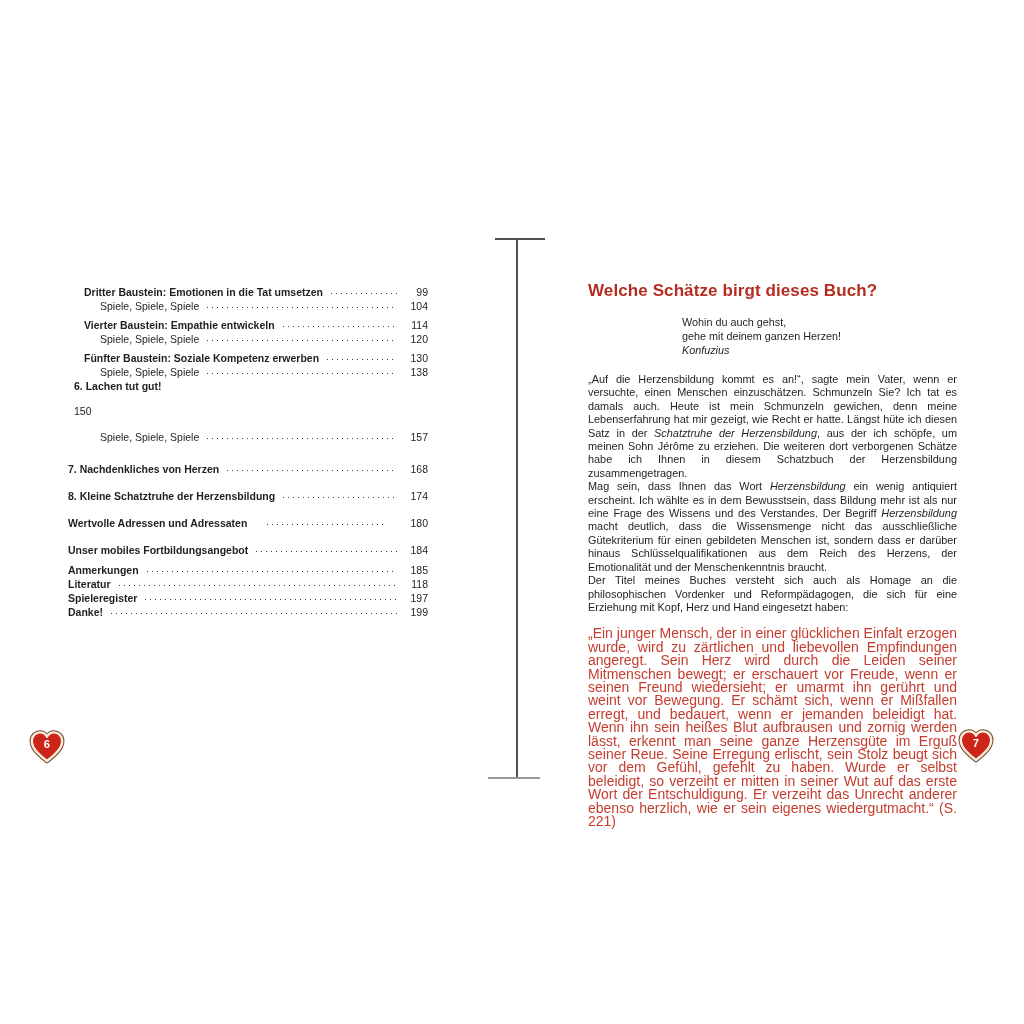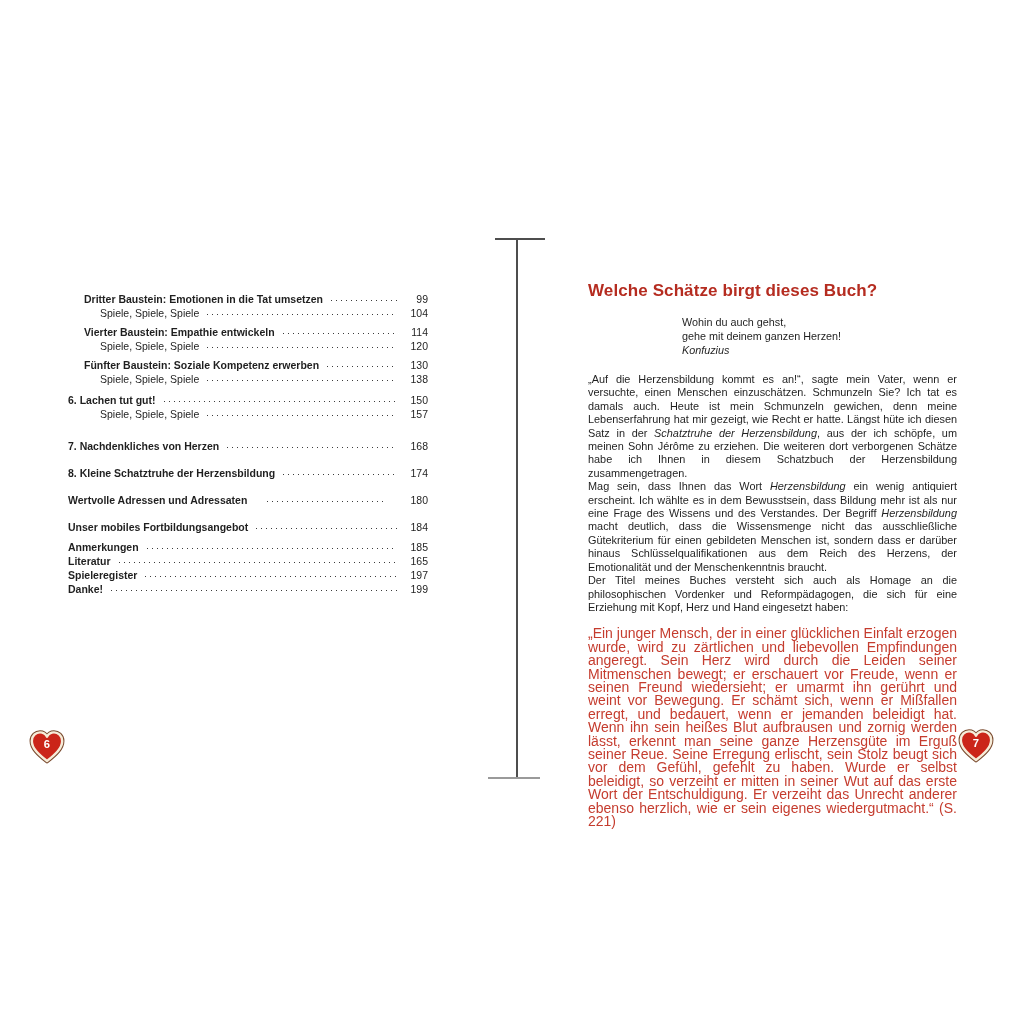--- a/index.html
+++ b/index.html
@@ -50,21 +50,21 @@
   .heart-badge svg{width:100%;height:100%;}
   .heart-num{
     font-family:"Liberation Sans","DejaVu Sans",sans-serif;
     font-size:10px;font-weight:700;fill:#ffffff;
   }
 </style>
 </head>
 <body>
 
 <div class="toc">
-  <div class="toc-row indent-1 bold" style="margin-top: 8px; justify-content: space-between;">
+  <div class="toc-row indent-1 bold" style="margin-top: 1px; justify-content: space-between;">
     <span class="toc-label">Dritter Baustein: Emotionen in die Tat umsetzen</span>
     <span class="toc-dots"></span>
     <span class="toc-page">99</span>
   </div>
 
   <div class="toc-row indent-2" style="margin-top: 0px;">
     <span class="toc-label">Spiele, Spiele, Spiele</span>
     <span class="toc-dots"></span>
     <span class="toc-page">104</span>
   </div>
@@ -86,21 +86,21 @@
     <span class="toc-dots"></span>
     <span class="toc-page">130</span>
   </div>
 
   <div class="toc-row indent-2" style="margin-top: 0px;">
     <span class="toc-label">Spiele, Spiele, Spiele</span>
     <span class="toc-dots"></span>
     <span class="toc-page">138</span>
   </div>
 
-  <div class="toc-row indent-0 bold" style="margin-top: 7px;">
+  <div class="toc-row indent-0 bold" style=" flex-direction: column;">
     <span class="toc-label">6. Lachen tut gut!</span>
     <span class="toc-dots"></span>
     <span class="toc-page">150</span>
   </div>
 
   <div class="toc-row indent-2" style="margin-top: 0px;">
     <span class="toc-label">Spiele, Spiele, Spiele</span>
     <span class="toc-dots"></span>
     <span class="toc-page">157</span>
   </div>
@@ -131,21 +131,21 @@
 
   <div class="toc-row indent-0 bold" style="margin-top: 6px;">
     <span class="toc-label">Anmerkungen</span>
     <span class="toc-dots"></span>
     <span class="toc-page">185</span>
   </div>
 
   <div class="toc-row indent-0 bold" style="margin-top: 0px;">
     <span class="toc-label">Literatur</span>
     <span class="toc-dots"></span>
-    <span class="toc-page">165</span>
+    <span class="toc-page">118</span>
   </div>
 
   <div class="toc-row indent-0 bold" style="margin-top: 0px; justify-content: flex-end;">
     <span class="toc-label">Spieleregister</span>
     <span class="toc-dots"></span>
     <span class="toc-page">197</span>
   </div>
 
   <div class="toc-row indent-0 bold" style="margin-top: 0px;">
     <span class="toc-label">Danke!</span>

